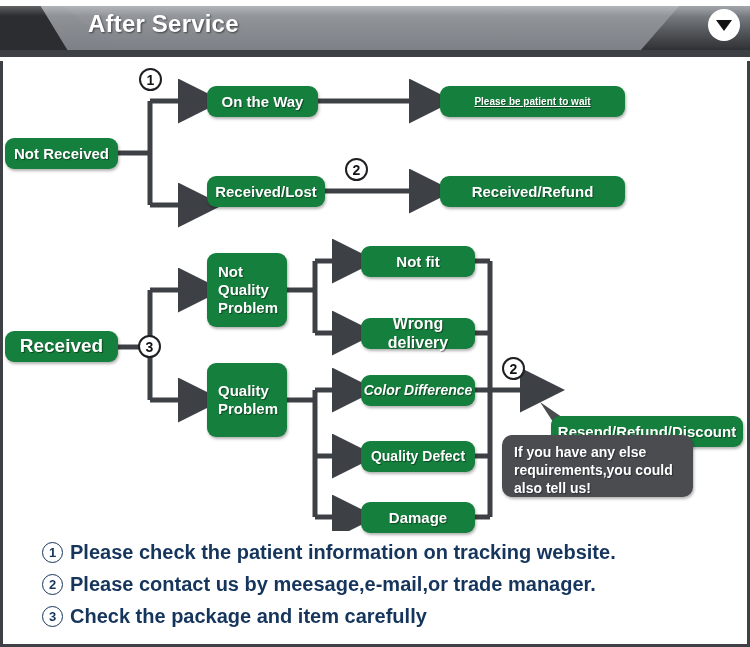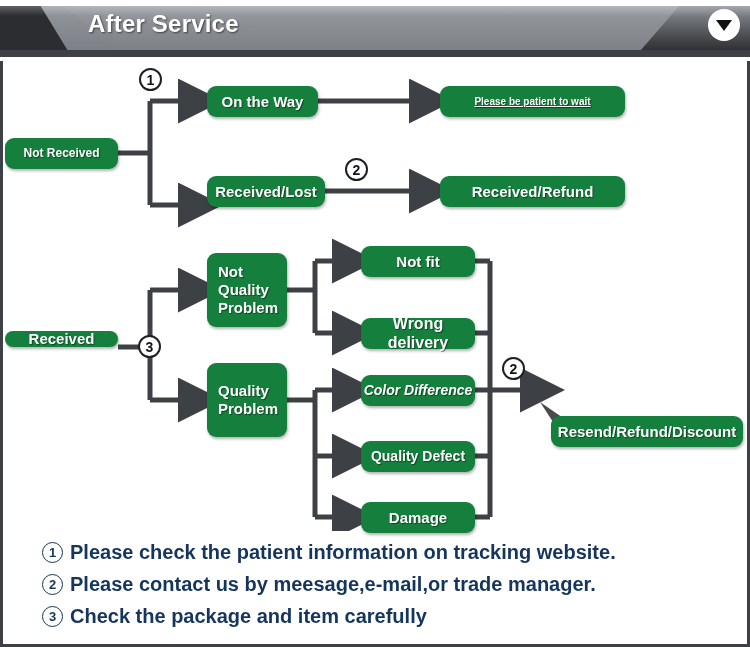--- a/index.html
+++ b/index.html
@@ -177,42 +177,43 @@
         <path d="M475,456 L490,456"></path>
         <path d="M490,200 L490,456"></path>
 
         <path d="M475,329 L525,329" marker-end="url(#ah)"></path>
       </g>
 
       <path d="M566,381 L540,341 L585,372 Z" fill="#4a4c50"></path>
     </svg>
 
     <div id="nodes-layer">
-        <div class="node" style="left: 5px; top: 77px; width: 113px; height: 31px; font-size: 12px; text-align: center;">Not Received</div>
+        <div class="node" style="left: 5px; top: 77px; width: 113px; height: 31px; font-size: 15px; text-align: center;">Not Received</div>
         <div class="node" style="left: 207px; top: 25px; width: 111px; height: 31px; font-size: 15px;">On the Way</div>
         <div class="node" style="left: 440px; top: 25px; width: 185px; height: 31px; font-size: 10px; text-decoration: underline;">Please be patient to wait</div>
         <div class="node" style="left: 207px; top: 115px; width: 118px; height: 31px; font-size: 15px;">Received/Lost</div>
         <div class="node" style="left: 440px; top: 115px; width: 185px; height: 31px; font-size: 15px;">Received/Refund</div>
-        <div class="node" style="left: 5px; top: 270px; width: 113px; height: 16px; font-size: 15px;">Received</div>
+        <div class="node" style="left: 5px; top: 270px; width: 113px; height: 31px; font-size: 19px;">Received</div>
         <div class="node multi" style="left: 207px; top: 192px; width: 80px; height: 74px; font-size: 15px;">Not<br>Quality<br>Problem</div>
         <div class="node multi" style="left: 207px; top: 302px; width: 80px; height: 74px; font-size: 15px;">Quality<br>Problem</div>
         <div class="node" style="left: 361px; top: 185px; width: 114px; height: 31px; font-size: 15px;">Not fit</div>
         <div class="node" style="left: 361px; top: 257px; width: 114px; height: 31px; font-size: 16px;">Wrong delivery</div>
         <div class="node" style="left: 361px; top: 314px; width: 114px; height: 31px; font-size: 14px; font-style: italic;">Color Difference</div>
         <div class="node" style="left: 361px; top: 380px; width: 114px; height: 31px; font-size: 14px;">Quality Defect</div>
         <div class="node" style="left: 361px; top: 441px; width: 114px; height: 31px; font-size: 15px;">Damage</div>
         <div class="node" style="left: 551px; top: 311px; width: 192px; height: 31px; font-size: 15px; margin-top: 44px;">Resend/Refund/Discount</div>
       </div>
     <div id="markers-layer">
         <div class="marker" style="left: 139px; top: 7px;">1</div>
         <div class="marker" style="left: 345px; top: 97px;">2</div>
         <div class="marker" style="left: 138px; top: 274px;">3</div>
         <div class="marker" style="left: 502px; top: 296px;">2</div>
       </div>
 
+    <div class="callout" id="callout" style="left: 502px; top: 374px; width: 191px; height: 62px;">If you have any else requirements,you could also tell us!</div>
   </div>
 
   <div class="notes" id="notes-layer">
       <div class="note" style="top: 5px;">
         <span class="note-num">1</span>
         <span class="note-txt">Please check the patient information on tracking website.</span>
       </div>
       <div class="note" style="top: 37px;">
         <span class="note-num">2</span>
         <span class="note-txt">Please contact us by meesage,e-mail,or trade manager.</span>

